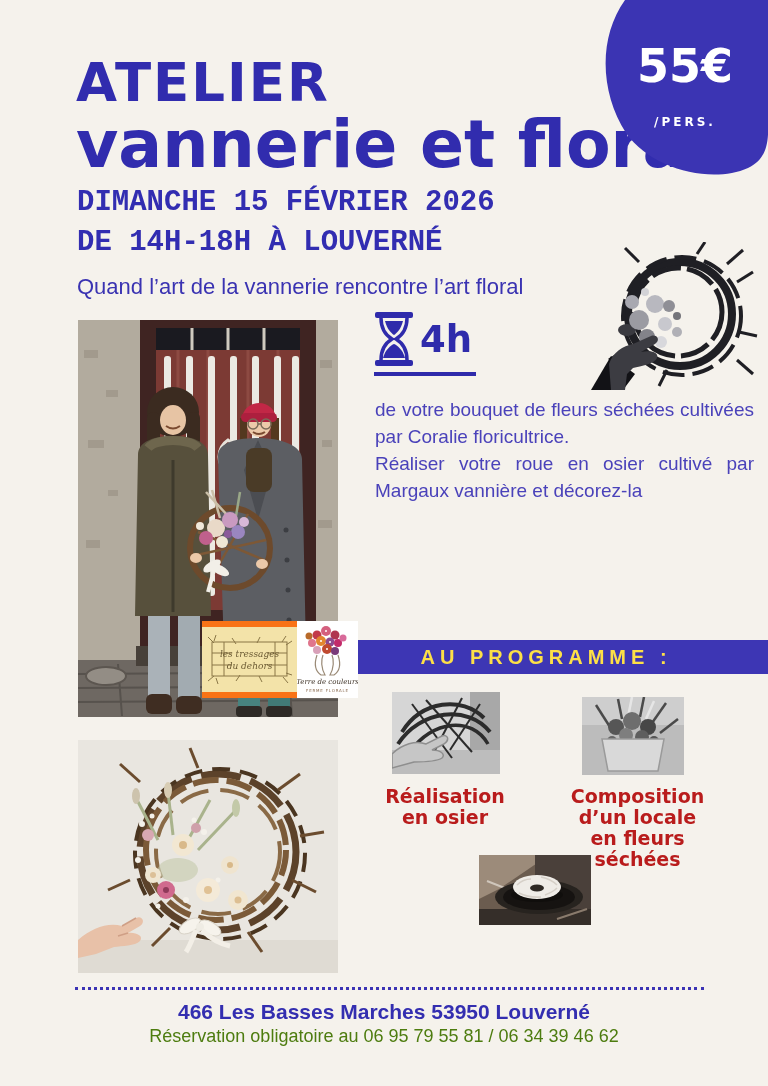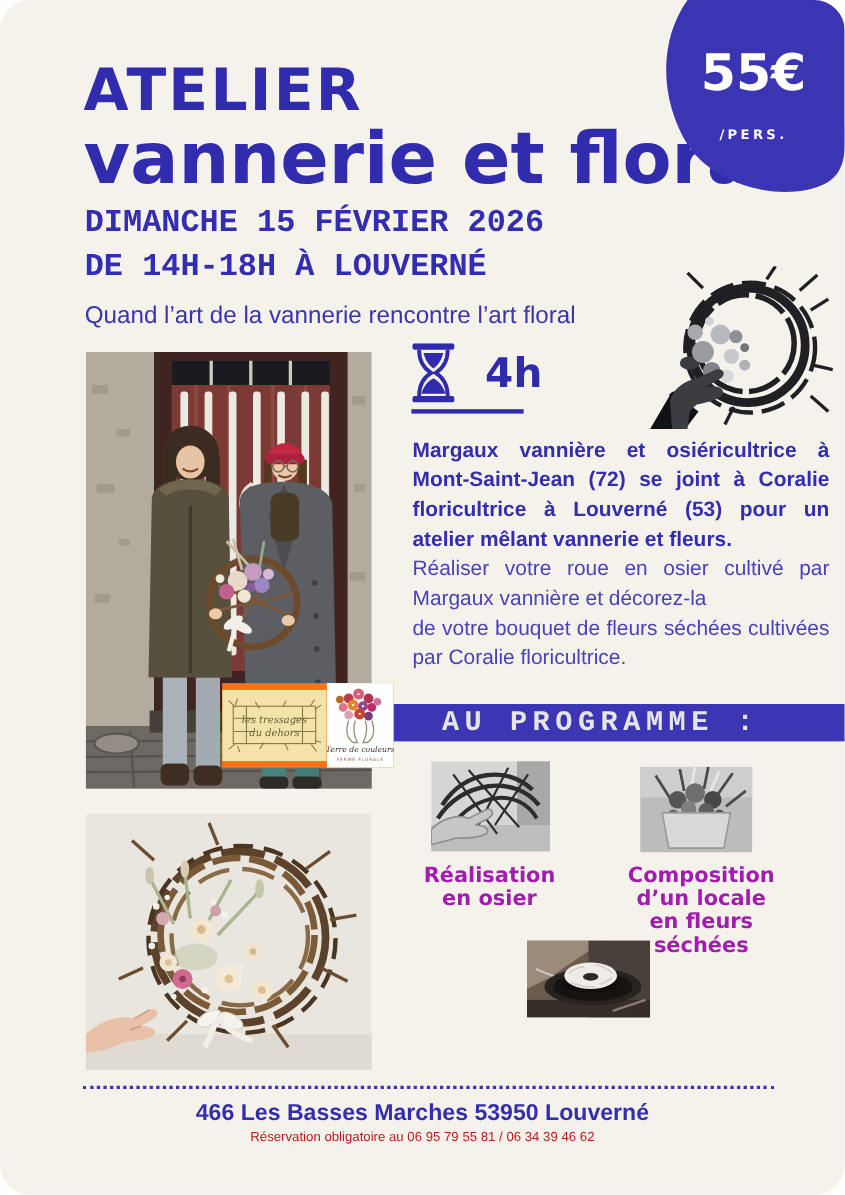--- a/index.html
+++ b/index.html
@@ -1,21 +1,20 @@
 <!DOCTYPE html>
 <html><head>
 <meta charset="utf-8">
 <style>
   html,body{margin:0;padding:0;}
   .poster{
     position:relative; width:768px; height:1086px;
     background:#f5f2ec; overflow:hidden;
     font-family:"Liberation Sans", sans-serif;
     color:#2f2bab;
-    border-radius:28px;
   }
   .abs{position:absolute;}
   
   .title{
     font-family:"DejaVu Sans", sans-serif;
     font-weight:800; color:#312cae; line-height:1; letter-spacing:0px;
   }
   .title1{left:76px; top:56px; font-size:53px; letter-spacing:2px;}
   .title2{left:76px; top:112px; font-size:65px;}
   .dateline{
@@ -23,53 +22,53 @@
     color:#322db1; font-size:29px; line-height:1; left:77px;
   }
   .date1{top:188px;} .date2{top:228px;}
   .tagline{
     left:77px; top:274px; font-size:22px; 
     color:#3a33b2; font-weight:500;
   }
   
   .price-blob{right:0; top:0; width:178px; height:182px;}
   
-  .duration-row{left:374px; top:312px; display:flex; align-items:center; gap:27px;}
+  .duration-row{left:374px; top:312px; display:flex; align-items:center; gap:6px;}
   .duration-text{
     font-family:"DejaVu Sans", sans-serif; font-weight:800;
     font-size:37px; color:#2f2bab; line-height:1;
   }
   .duration-underline{left:374px; top:372px; width:102px; height:4px; background:#2f2bab;}
   
   .desc{left:375px; top:396px; width:379px; font-size:19px; line-height:27px; text-align:justify;}
   .desc-bold{font-weight:700; color:#332eb0;}
   .desc-reg{color:#4a42ba;}
   .desc-reg span{display:block; text-align:justify;}
   
   .banner{
     left:358px; top:640px; width:410px; height:34px; background:#3d36b4;
     display:flex; align-items:center; justify-content:center; padding-right:34px;
     box-sizing:border-box;
   }
   .banner span{
-    font-family:Liberation Mono, monospace; font-weight:700; color:#e5e5e5;
-    font-size:26px; letter-spacing:5px; white-space:nowrap;
+    font-family:Liberation Sans, sans-serif; font-weight:700; color:#fde047;
+    font-size:20px; letter-spacing:5px; white-space:nowrap;
   }
   
   .caption{
     font-family:"DejaVu Sans", sans-serif; font-weight:800;
-    color:#a21caf; font-size:19px; line-height:21px; text-align:center;
+    color:#b91c1c; font-size:19px; line-height:21px; text-align:center;
   }
   .cap1{left:360px; top:786px; width:170px;}
   .cap2{left:545px; top:786px; width:185px;}
   .cap3{left:456px; top:932px; width:160px;}
   
   .dotline{left:75px; top:987px; width:629px; border-top:3px dotted #3b33b4; height:0;}
   .address{left:0; top:1000px; width:768px; text-align:center; font-weight:700; font-size:21px; color:#332eb0;}
-  .reservation{left:0; top:1026px; width:768px; text-align:center; font-size:12px; color:#b91c1c;}
+  .reservation{left:0; top:1026px; width:768px; text-align:center; font-size:18px; color:#4d7c0f;}
   
   .img-frame{display:block;}
 </style>
 </head>
 <body>
 
 <div class="poster">
 
   <div class="abs title title1">ATELIER</div>
   <div class="abs title title2">vannerie et floral</div>
@@ -238,24 +237,23 @@
         <circle cx="150" cy="214" r="4" fill="#8a5a9a"></circle>
       <ellipse cx="134" cy="246" rx="10" ry="4.5" fill="#f2efe8" transform="rotate(-32 134 246)"></ellipse>
       <ellipse cx="142" cy="250" rx="10" ry="4.5" fill="#f2efe8" transform="rotate(28 142 250)"></ellipse>
       <path d="M136,250 L130,272" stroke="#f2efe8" stroke-width="4"></path>
       <ellipse cx="118" cy="238" rx="6" ry="5" fill="#ecc9a9"></ellipse>
       <ellipse cx="184" cy="244" rx="6" ry="5" fill="#ecc9a9"></ellipse>
     </g>
   </svg>
 
   <div class="abs desc">
-    <div class="desc-bold">Margaux vannière et osiéricultrice à Mont-Saint-Jean (72) se joint à Coralie floricultrice à Louverné (53) pour un atelier mêlant vannerie et fleurs.</div>
     <div class="desc-reg">
+      <span>de votre bouquet de fleurs séchées cultivées par Coralie floricultrice.</span>
       <span>Réaliser votre roue en osier cultivé par Margaux vannière et décorez-la</span>
-      <span>de votre bouquet de fleurs séchées cultivées par Coralie floricultrice.</span>
     </div>
   </div>
 
   <div class="abs" style="left:202px;top:621px;width:156px;height:77px;background:#f97316;">
     <svg class="abs" style="left:0;top:6px;" width="95" height="65" viewBox="0 0 95 65">
       <rect width="95" height="65" fill="#f3e3a9"></rect>
       <g stroke="#8a7747" stroke-width="1" fill="none">
         <rect x="10" y="15" width="75" height="34"></rect>
         <line x1="10" y1="26" x2="30" y2="26"></line>
           <line x1="65" y1="26" x2="85" y2="26"></line>

